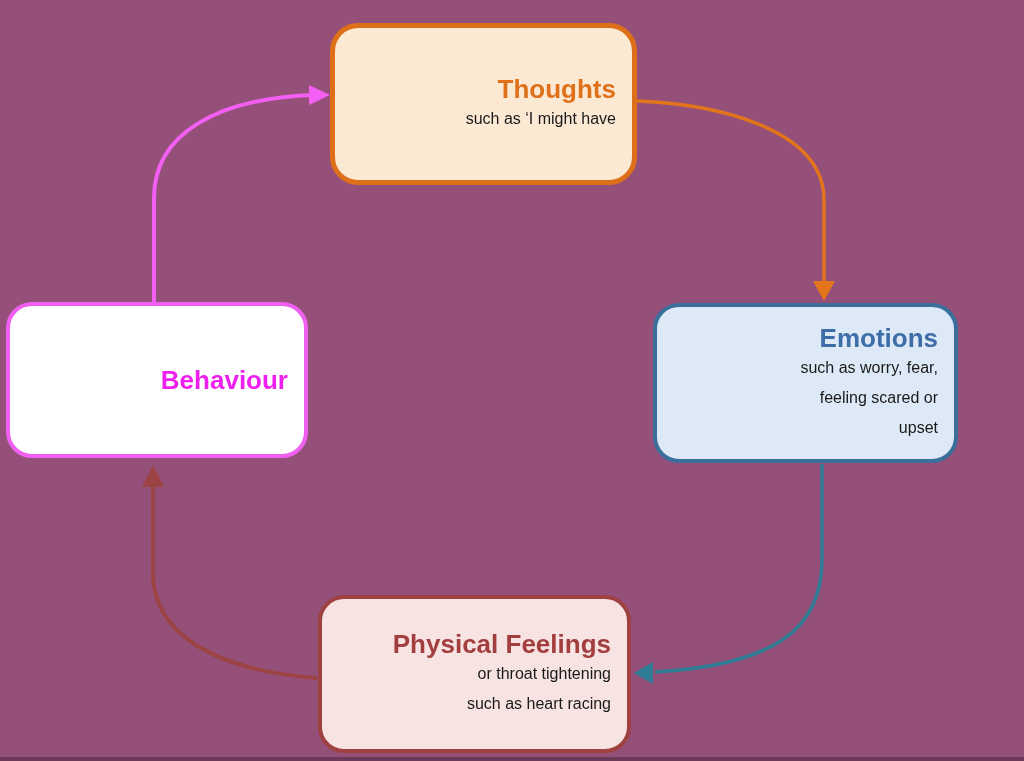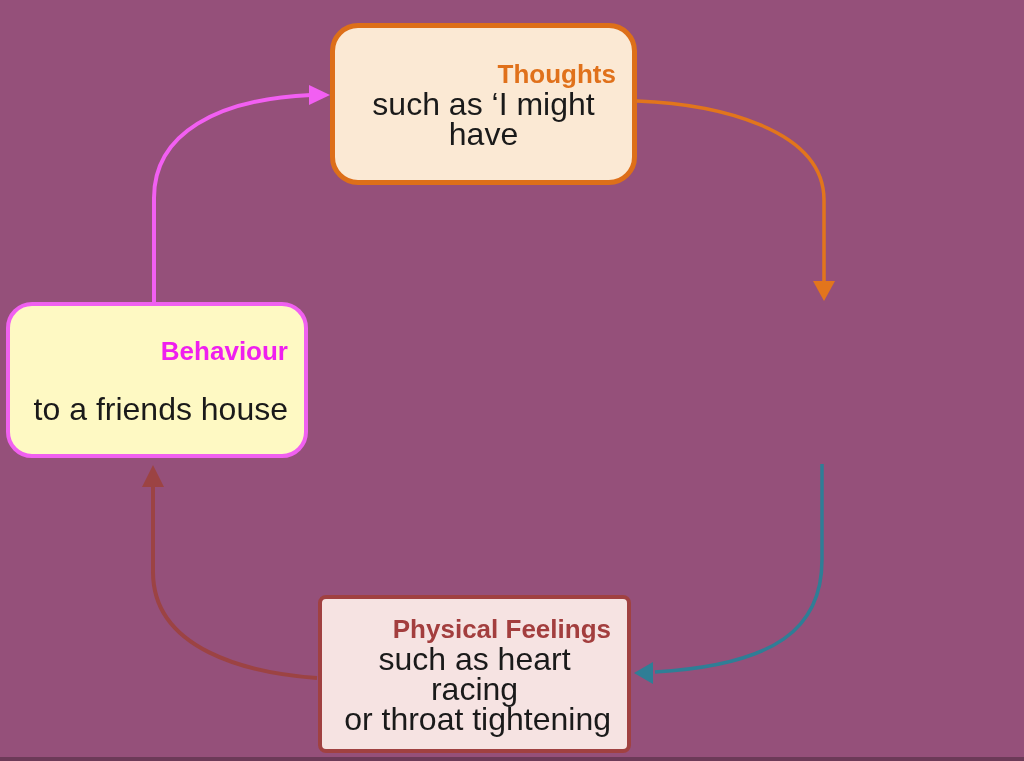--- a/index.html
+++ b/index.html
@@ -31,41 +31,41 @@
     align-items: flex-end;
     text-align: center;
     padding: 6px 16px;
   }
   .node-title {
     font-weight: bold;
     font-size: 26px;
     line-height: 30px;
   }
   .node-line {
-    font-size: 32px;
+    font-size: 16px;
     line-height: 30px;
     color: #1a1a1a;
   }
   #node-thoughts {
     left: 330px; top: 23px;
     width: 307px; height: 162px;
     border-width: 5px;
     border-radius: 28px;
   }
   #node-emotions {
     left: 653px; top: 303px;
     width: 305px; height: 160px;
     border-width: 4px;
     border-radius: 26px;
   }
   #node-physical {
     left: 318px; top: 595px;
     width: 313px; height: 158px;
     border-width: 4px;
-    border-radius: 8px;
+    border-radius: 26px;
   }
   #node-behaviour {
     left: 6px; top: 302px;
     width: 302px; height: 156px;
     border-width: 4px;
     border-radius: 26px;
   }
   #bottom-strip {
     position: absolute;
     left: 0;
@@ -92,26 +92,31 @@
 
     <path d="M 154 302 L 154 198 C 154 133 218 99 311 95" fill="none" stroke-width="4" stroke="#F25FF2"></path>
     <polygon points="330,95 309,85 309,105" fill="#F25FF2"></polygon>
   </svg>
 
   <div class="node" id="node-thoughts" style="border-color: rgb(221, 111, 25); background: rgb(251, 233, 212);">
     <div class="node-title" style="color: rgb(224, 113, 27);">Thoughts</div>
     <div class="node-line">such as ‘I might have</div>
   </div>
 
+  <div class="node" id="node-emotions" style="border-color: rgb(58, 111, 156); background: rgb(221, 233, 246);">
+    <div class="node-title" style="color: rgb(61, 110, 168);">Emotions</div>
+    <div class="node-line">such as worry, fear,</div>
+    <div class="node-line">feeling scared or</div>
+    <div class="node-line">upset</div>
+  </div>
 
   <div class="node" id="node-physical" style="border-color: rgb(160, 65, 65); background: rgb(246, 227, 226);">
     <div class="node-title" style="color: rgb(163, 62, 62);">Physical Feelings</div>
+    <div class="node-line">or throat tightening</div>
     <div class="node-line">such as heart racing</div>
-    <div class="node-line">or throat tightening</div>
   </div>
 
-  <div class="node" id="node-behaviour" style="border-color: rgb(240, 96, 240); background: #fef9c3; gap: 28px;">
+  <div class="node" id="node-behaviour" style="border-color: rgb(240, 96, 240); background: #ffffff; gap: 28px;">
     <div class="node-title" style="color: rgb(239, 31, 239);">Behaviour</div>
-    <div class="node-line">to a friends house</div>
   </div>
 
   <div id="bottom-strip" style="background: rgb(108, 58, 88);"></div>
 </div>
 
 </body></html>

